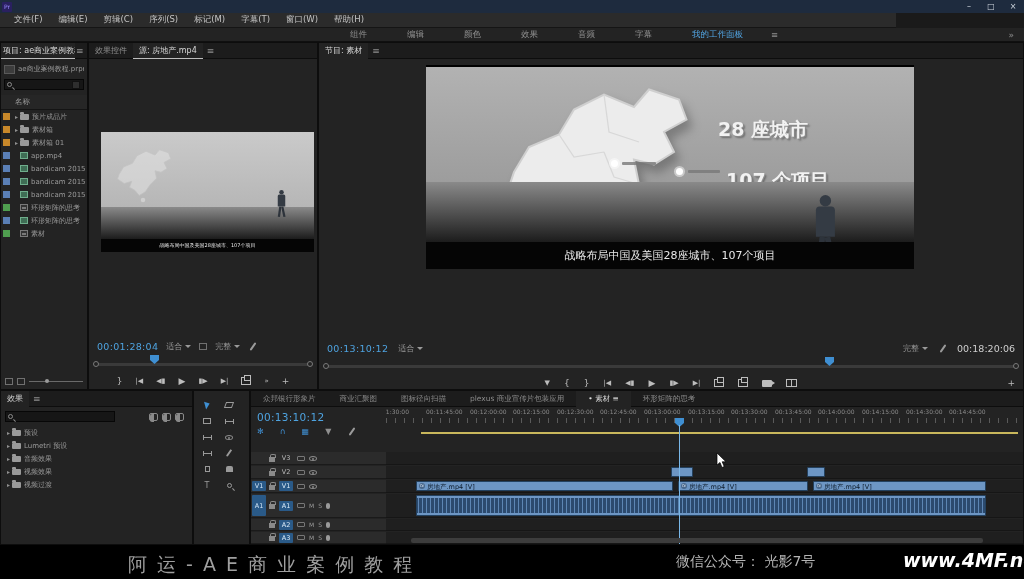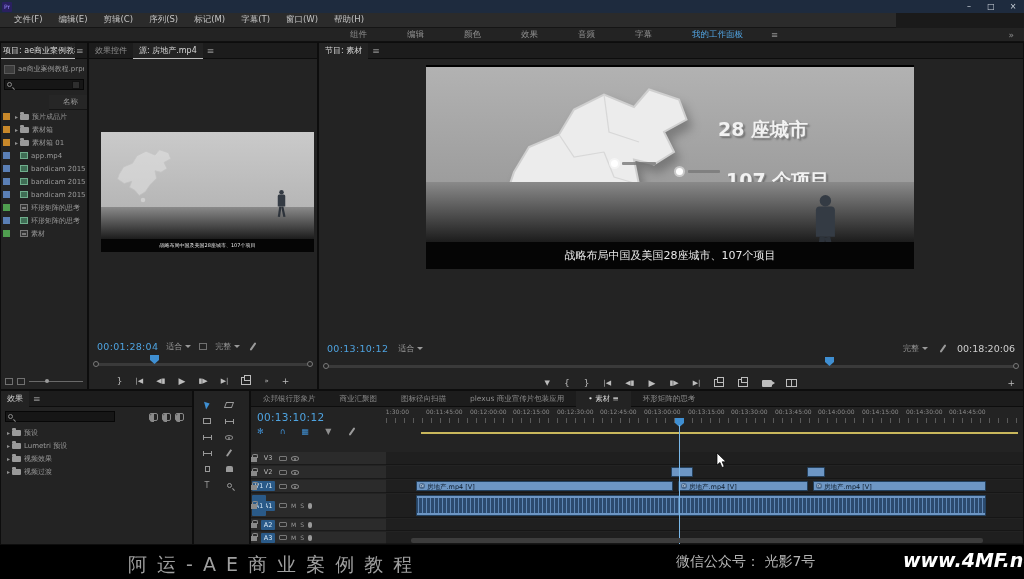--- a/index.html
+++ b/index.html
@@ -37,21 +37,21 @@
   .pmenu { color:#8f8f8f; font-size:9px; padding:0 4px; }
 
   
   .proj-file-row { display:flex; align-items:center; margin:5px 3px 0 3px; }
   .proj-file-ico { width:12px; height:9px; background:#3c3c3c; border:1px solid #5a5a5a; margin-right:3px; }
   .proj-file-name { color:#9a9a9a; font-size:7px; white-space:nowrap; overflow:hidden; }
   .searchbox { display:flex; align-items:center; margin:5px 3px; background:#161616; border:1px solid #070707; height:11px; padding:0 2px; }
   .mag { width:5px; height:5px; border:1px solid #8a8a8a; border-radius:50%; position:relative; }
   .mag::after { content:""; position:absolute; width:3px; height:1px; background:#8a8a8a; left:4px; top:5px; transform:rotate(45deg); }
   .search-btn { position:absolute; right:3px; width:8px; height:8px; background:#2e2e2e; border:1px solid #111; }
-  .colhdr { color:#9a9a9a; font-size:7.5px; padding:2px 0 2px 14px; border-bottom:1px solid #141414; background:#262626;margin-left:48px; }
+  .colhdr { color:#9a9a9a; font-size:7.5px; padding:2px 0 2px 14px; border-bottom:1px solid #141414; background:#262626; }
   .proj-list { overflow:hidden; }
   .proj-row { display:flex; align-items:center; height:13px; padding-left:2px; }
   .chip { width:7px; height:7px; margin-right:3px; flex:0 0 aupx; }
   .chev { color:#8f8f8f; font-size:6px; width:7px; text-align:center; }
   .fold-ico { width:9px; height:6px; background:#9a9a9a; border-radius:1px; position:relative; margin-right:3px; }
   .fold-ico::before { content:""; position:absolute; top:-2px; left:0; width:4px; height:2px; background:#9a9a9a; border-radius:1px 1px 0 0; }
   .clip-ico { width:8px; height:7px; background:#3f6e55; border:1px solid #6fae8c; margin-right:3px; }
   .seq-ico { width:8px; height:7px; background:#333; border:1px solid #7a7a7a; margin-right:3px; position:relative; }
   .seq-ico::after { content:""; position:absolute; left:1px; top:2px; width:4px; height:2px; background:#7a7a7a; }
   .proj-name { color:#9a9a9a; font-size:7px; white-space:nowrap; overflow:hidden; }
@@ -116,21 +116,21 @@
 
   
   .tl-tabs { height:16px; background:#1c1c1c; display:flex; align-items:center; border-bottom:1px solid #0d0d0d; }
   .tl-tab { color:#8a8a8a; font-size:7.5px; padding:0 12px; white-space:nowrap; }
   .tl-tab.active { color:#dcdcdc; background:#232323; height:16px; line-height:16px; }
   .tl-head-ico { color:#8f8f8f; font-size:8px; margin-right:7px; }
   .tl-head-ico.blue { color:#3f8fd2; }
   .ruler-lbl { position:absolute; top:0; color:#8a8a8a; font-size:6px; white-space:nowrap; }
   .ruler-ticks { position:absolute; height:5px; background:repeating-linear-gradient(90deg,#5a5a5a 0 1px,transparent 1px 9px); }
   .work-bar { position:absolute; height:2px; background:#c9b75c; }
-  .trk-row { position:absolute; left:0; width:135px; background:#2b2b2b; border-bottom:1px solid #1a1a1a; display:flex; align-items:center; gap:4px; }
+  .trk-row { position:absolute; left:0; width:135px; background:#2b2b2b; border-bottom:1px solid #1a1a1a; display:flex; align-items:center; gap:4px; padding-left:18px; }
   .patch { position:absolute; left:1px; width:14px; top:1px; bottom:1px; background:#2a5a88; color:#cfe3f5; font-size:6.5px; display:flex; align-items:center; justify-content:center; border-radius:1px; }
   .trk-name { min-width:14px; height:10px; color:#bdbdbd; font-size:6.5px; display:flex; align-items:center; justify-content:center; border-radius:1px; }
   .trk-name.on { background:#2a5a88; color:#dcecf8; }
   .ic-lock { width:6px; height:5px; background:#8a8a8a; position:relative; margin-top:2px; }
   .ic-lock::before{ content:""; position:absolute; left:1px; top:-3px; width:4px; height:3px; border:1px solid #8a8a8a; border-bottom:none; border-radius:2px 2px 0 0; }
   .ic-sync { width:8px; height:5px; border:1px solid #777; border-radius:1px; }
   .ic-eye { width:8px; height:5px; border:1px solid #8a8a8a; border-radius:50%; position:relative; }
   .ic-eye::after{ content:""; position:absolute; left:2px; top:1px; width:2px; height:2px; border-radius:50%; background:#8a8a8a; }
   .ic-ltr { color:#9a9a9a; font-size:6px; }
   .ic-mic { width:4px; height:6px; background:#9a9a9a; border-radius:2px; }
@@ -417,20 +417,25 @@
       <span class="proj-name">预设</span>
     </div>
     <div class="fx-row">
       <span class="chev">▸</span>
       <span class="fold-ico"></span>
       <span class="proj-name">Lumetri 预设</span>
     </div>
     <div class="fx-row">
       <span class="chev">▸</span>
       <span class="fold-ico"></span>
+      <span class="proj-name">音频效果</span>
+    </div>
+    <div class="fx-row">
+      <span class="chev">▸</span>
+      <span class="fold-ico"></span>
       <span class="proj-name">视频效果</span>
     </div>
     <div class="fx-row">
       <span class="chev">▸</span>
       <span class="fold-ico"></span>
       <span class="proj-name">视频过渡</span>
     </div>
   </div>
 
   <div class="abs panel" style="left:193px; top:390px; width:57px; height:155px;">

